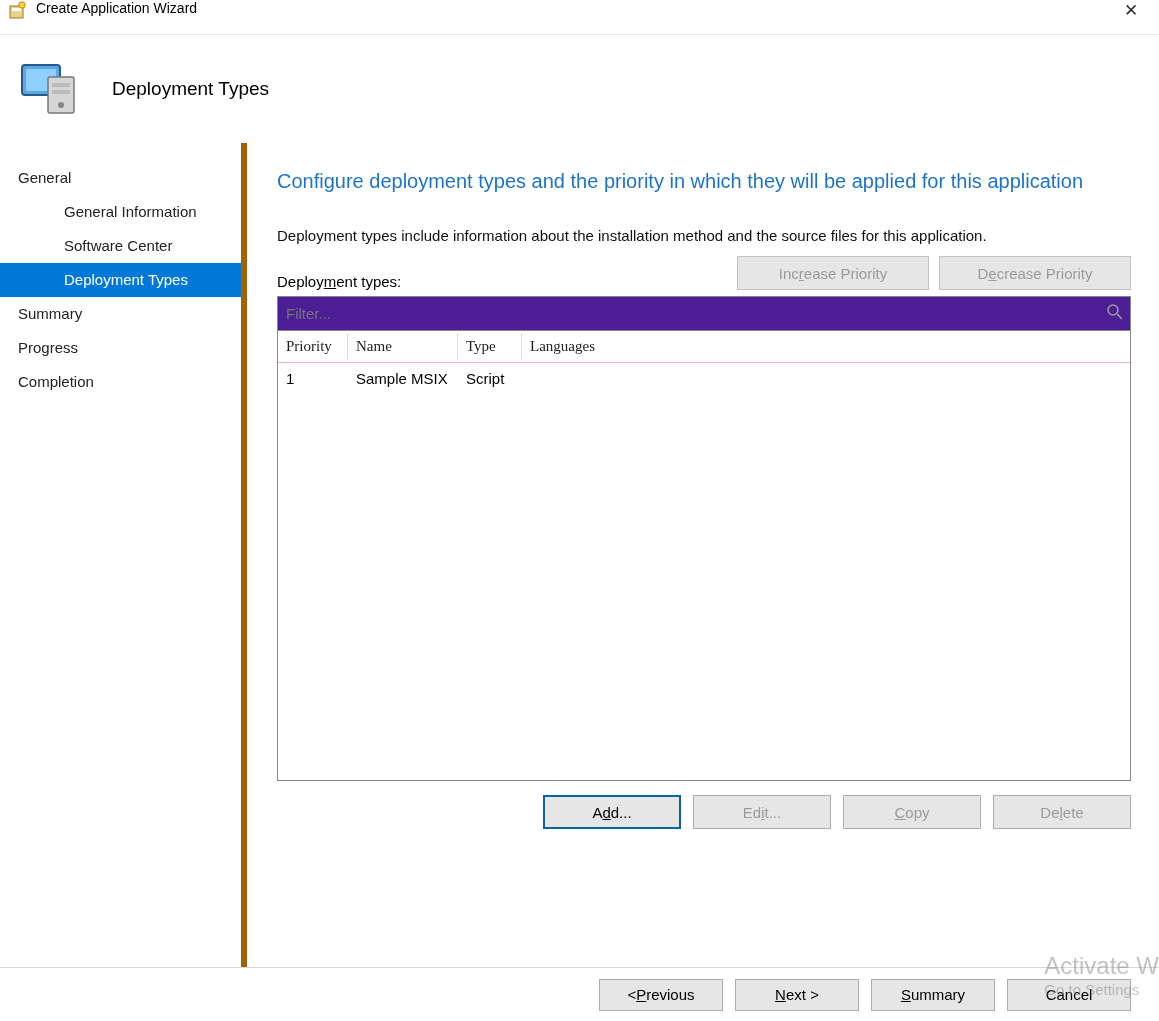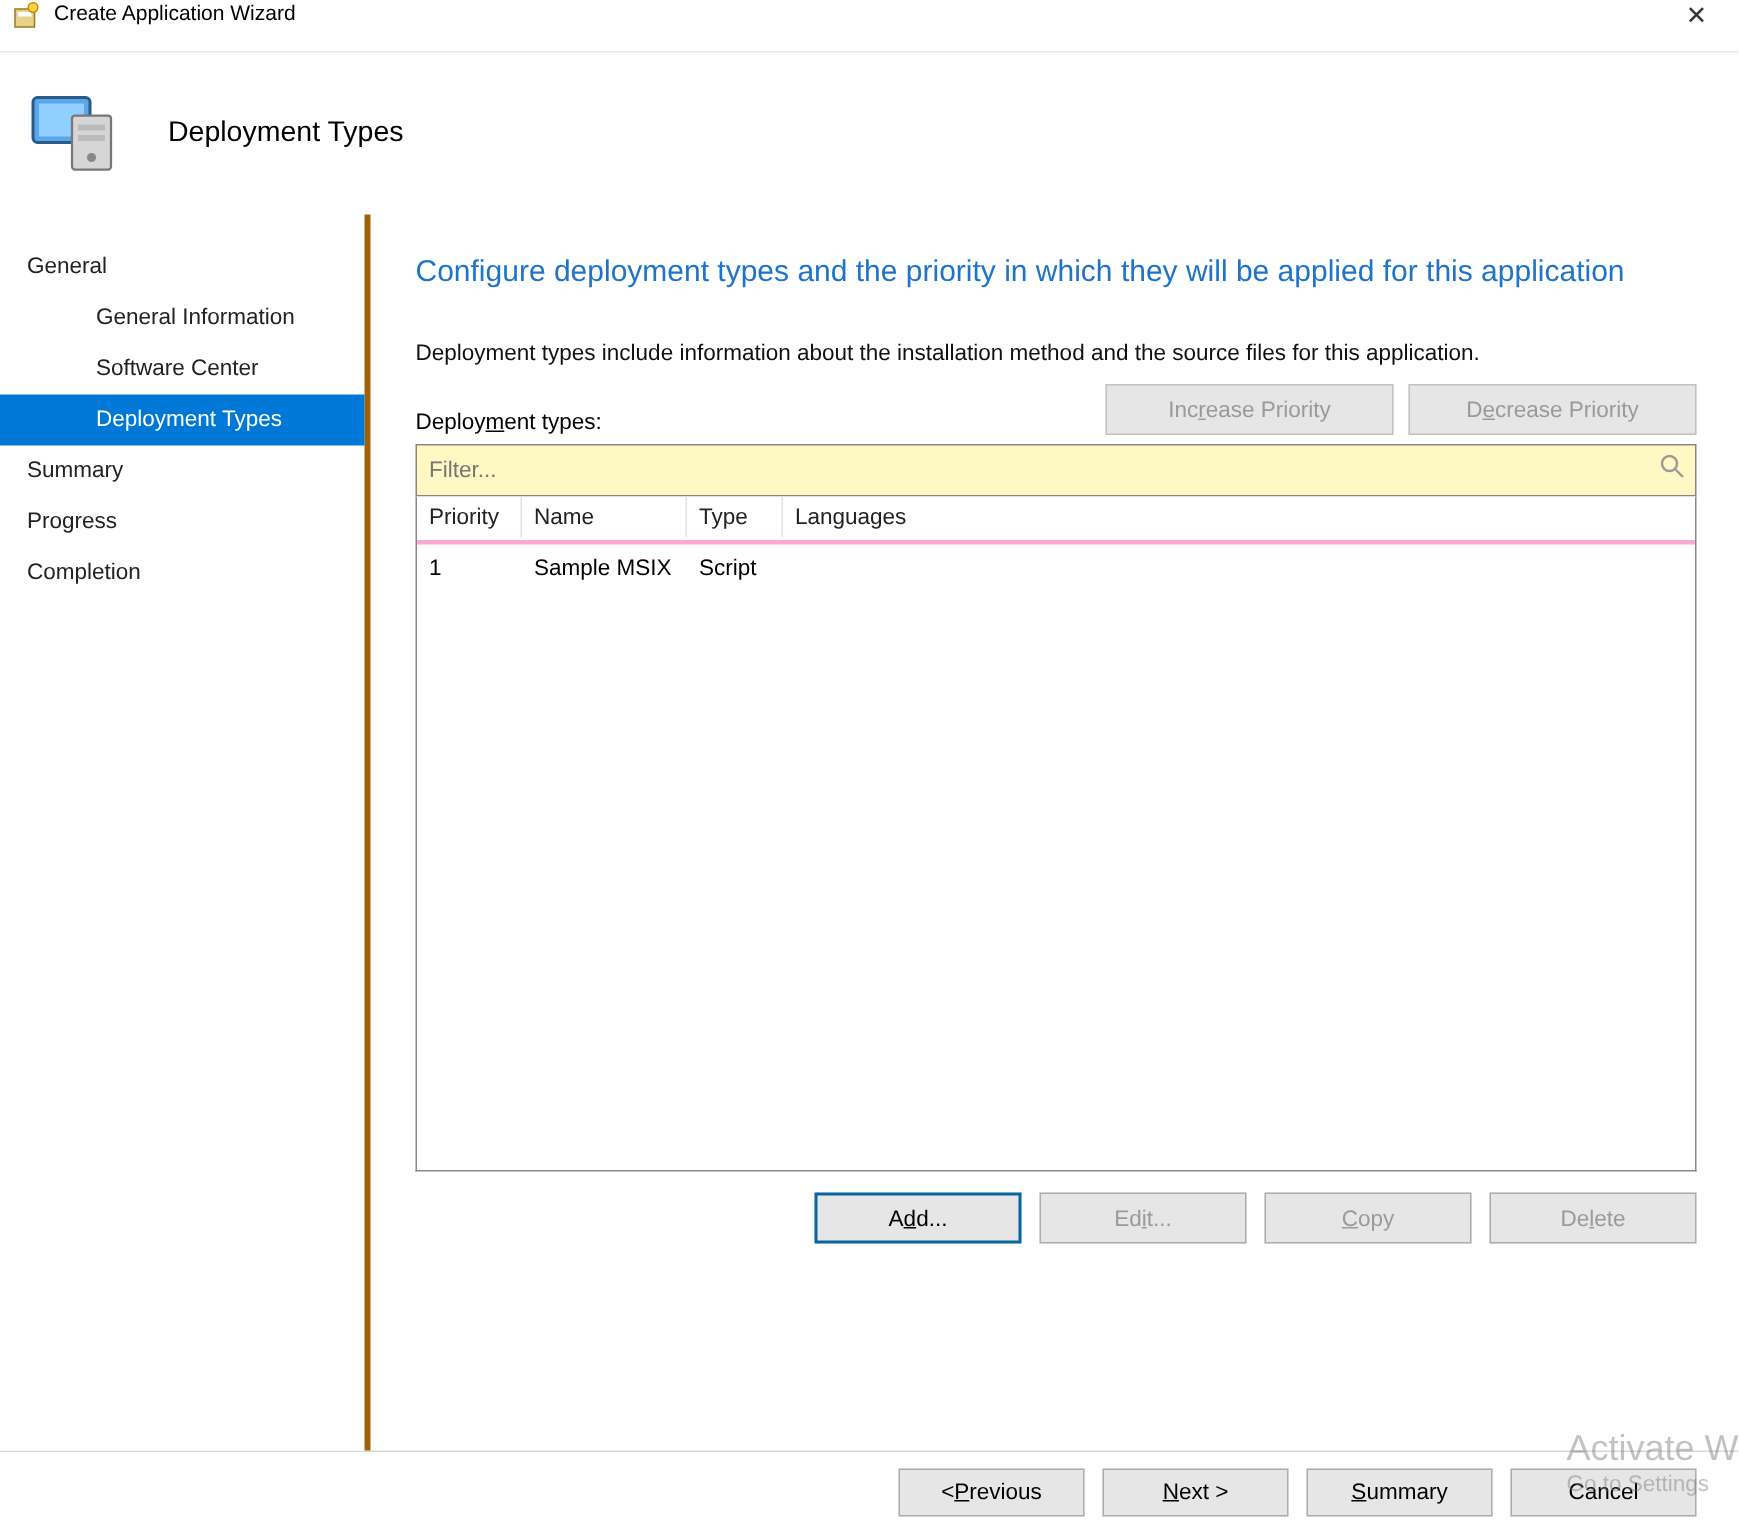--- a/index.html
+++ b/index.html
@@ -45,21 +45,21 @@
   font-size: 19px;
   color: #000;
 }
 .body-area {
   display: flex;
   height: 824px;
 }
 .sidebar {
   width: 247px;
   padding-top: 18px;
-  border-right: 4px solid #a16207;
+  border-right: 6px solid #a16207;
   background: #fff;
 }
 .sidebar .nav-item {
   padding: 6px 10px 6px 18px;
   font-size: 15px;
   cursor: pointer;
   color: #222;
   line-height: 22px;
 }
 .sidebar .nav-item.child {
@@ -103,21 +103,21 @@
   border: 1px solid #c2c2c2;
   color: #9a9a9a;
   font-size: 15px;
   cursor: default;
 }
 .filter-wrap {
   display: flex;
   align-items: center;
   border: 1px solid #888;
   height: 35px;
-  background: #fef9c3;
+  background: #4c1d95;
   padding: 0 6px 0 6px;
 }
 .filter-wrap input {
   flex: 1;
   border: none;
   outline: none;
   font-size: 15px;
   color: #888;
   background: transparent;
 }
@@ -130,22 +130,23 @@
   border-top: none;
   height: 450px;
   background: #fff;
   display: flex;
   flex-direction: column;
   overflow: hidden;
 }
 .grid-header {
   display: flex;
   height: 32px;
-  align-items: flex-start;
-  border-bottom: 3px solid #f9a8d4;
+  align-items: center;
+  border-bottom: 1px solid #f9a8d4;
+  font-family: Liberation Serif, serif;
 }
 .grid-header .col, .grid-row .cell {
   padding: 5px 8px;
   font-size: 15px;
 }
 .grid-header .col {
   border-right: 1px solid #e0e0e0;
   color: #222;
   cursor: pointer;
 }

